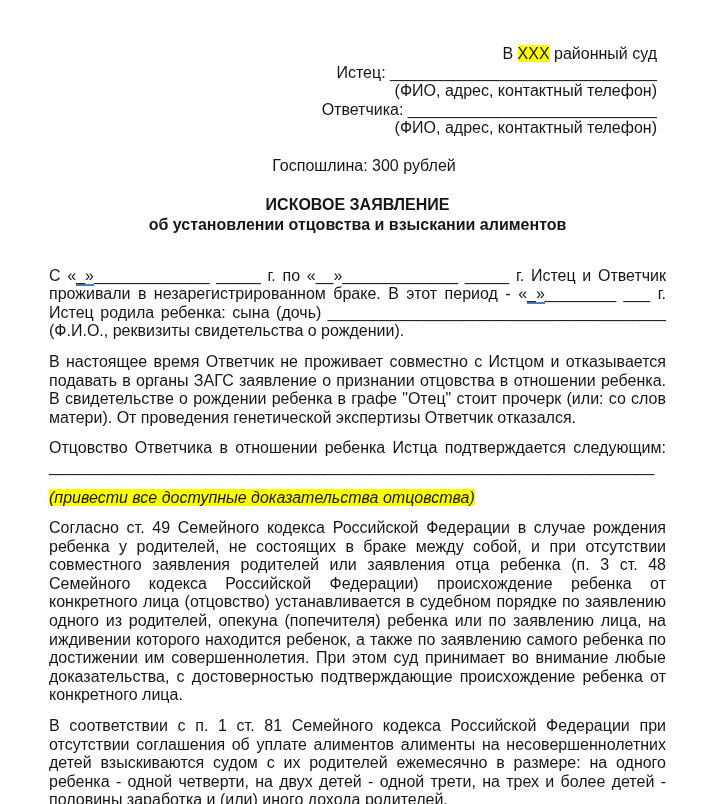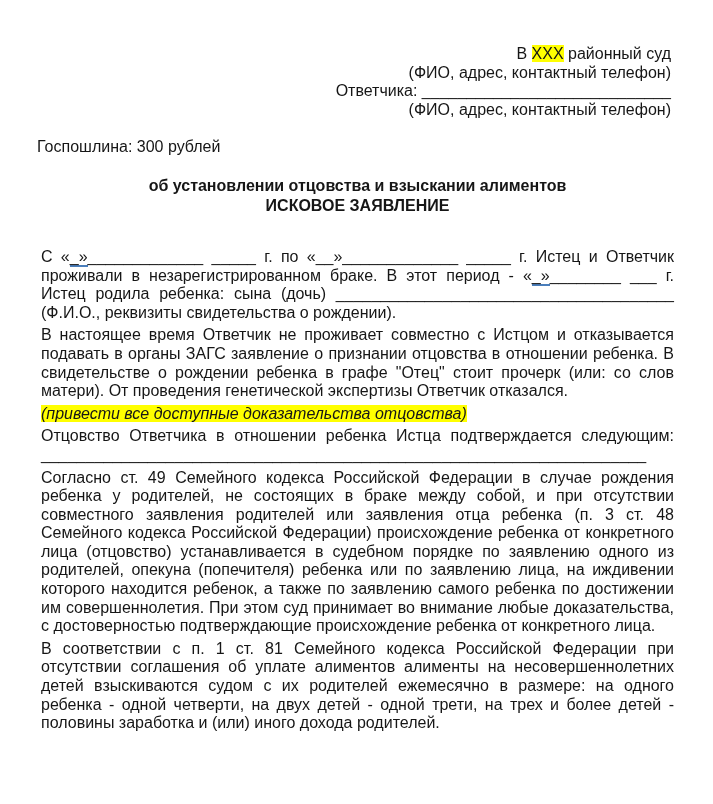--- a/index.html
+++ b/index.html
@@ -3,60 +3,61 @@
 <meta charset="utf-8">
 <style>
   html,body{margin:0;padding:0;background:#ffffff;}
   body{width:713px;height:804px;overflow:hidden;}
   .page{
     box-sizing:border-box;width:713px;height:804px;
     padding:45px 35px 0 37px;
     font-family:"Liberation Sans","DejaVu Sans",sans-serif;
     font-size:16px;line-height:18.6px;color:#161616;
   }
-  .hdr{text-align:right;margin-right:7px;}
+  .hdr{text-align:right;margin-right:21px;}
   .hdr-line{white-space:nowrap;}
-  .fee{text-align:left;margin-right:-13px;margin-top:19px;white-space:nowrap;}
+  .fee{text-align:center;margin-right:-13px;margin-top:19px;white-space:nowrap;}
   .title{text-align:center;font-weight:700;line-height:20px;margin-top:19px;}
   .docbody{margin-top:32px;}
-  .docbody p{margin:4px;text-align:justify;}
+  .docbody p{margin:12px;text-align:justify;}
   .hl{background:#ffff00;}
   .ital{font-style:italic;}
   .ins{border-bottom:2px solid #4a7ebb;}
   .blank{letter-spacing:0;}
 </style>
 </head>
 <body>
 
 <div class="page">
 
   <div class="hdr">
     <div class="hdr-line"><span>В </span><span class="hl">XXX</span><span> районный суд</span></div>
+    <div class="hdr-line"><span>Истец: </span><span class="blank">______________________________</span></div>
     <div class="hdr-line">(ФИО, адрес, контактный телефон)</div>
     <div class="hdr-line"><span>Ответчика: </span><span class="blank">____________________________</span></div>
     <div class="hdr-line">(ФИО, адрес, контактный телефон)</div>
   </div>
 
   <div class="fee">Госпошлина: 300 рублей</div>
 
   <div class="title">
+    <div>ИСКОВОЕ ЗАЯВЛЕНИЕ</div>
     <div>об установлении отцовства и взыскании алиментов</div>
-    <div>ИСКОВОЕ ЗАЯВЛЕНИЕ</div>
   </div>
 
   <div class="docbody">
 
     <p><span>С «</span><span class="ins">_»</span><span>_____________ _____ г. по «__»_____________ _____ г. Истец и Ответчик проживали в незарегистрированном браке. В этот период - «</span><span class="ins">_»</span><span>________ ___ г. Истец родила ребенка: сына (дочь) </span><span class="blank">______________________________________</span>
       <span>(Ф.И.О., реквизиты свидетельства о рождении).</span></p>
 
     <p>В настоящее время Ответчик не проживает совместно с Истцом и отказывается подавать в органы ЗАГС заявление о признании отцовства в отношении ребенка. В свидетельстве о рождении ребенка в графе "Отец" стоит прочерк (или: со слов матери). От проведения генетической экспертизы Ответчик отказался.</p>
 
+    <p><span>Отцовство Ответчика в отношении ребенка Истца подтверждается следующим: </span><span class="blank">____________________________________________________________________</span></p>
+
     <p><span class="hl ital">(привести все доступные доказательства отцовства)</span></p>
-
-    <p><span>Отцовство Ответчика в отношении ребенка Истца подтверждается следующим: </span><span class="blank">____________________________________________________________________</span></p>
 
     <p>Согласно ст. 49 Семейного кодекса Российской Федерации в случае рождения ребенка у родителей, не состоящих в браке между собой, и при отсутствии совместного заявления родителей или заявления отца ребенка (п. 3 ст. 48 Семейного кодекса Российской Федерации) происхождение ребенка от конкретного лица (отцовство) устанавливается в судебном порядке по заявлению одного из родителей, опекуна (попечителя) ребенка или по заявлению лица, на иждивении которого находится ребенок, а также по заявлению самого ребенка по достижении им совершеннолетия. При этом суд принимает во внимание любые доказательства, с достоверностью подтверждающие происхождение ребенка от конкретного лица.</p>
 
 
     <p>В соответствии с п. 1 ст. 81 Семейного кодекса Российской Федерации при отсутствии соглашения об уплате алиментов алименты на несовершеннолетних детей взыскиваются судом с их родителей ежемесячно в размере: на одного ребенка - одной четверти, на двух детей - одной трети, на трех и более детей - половины заработка и (или) иного дохода родителей.</p>
 
   </div>
 
 </div>
 

